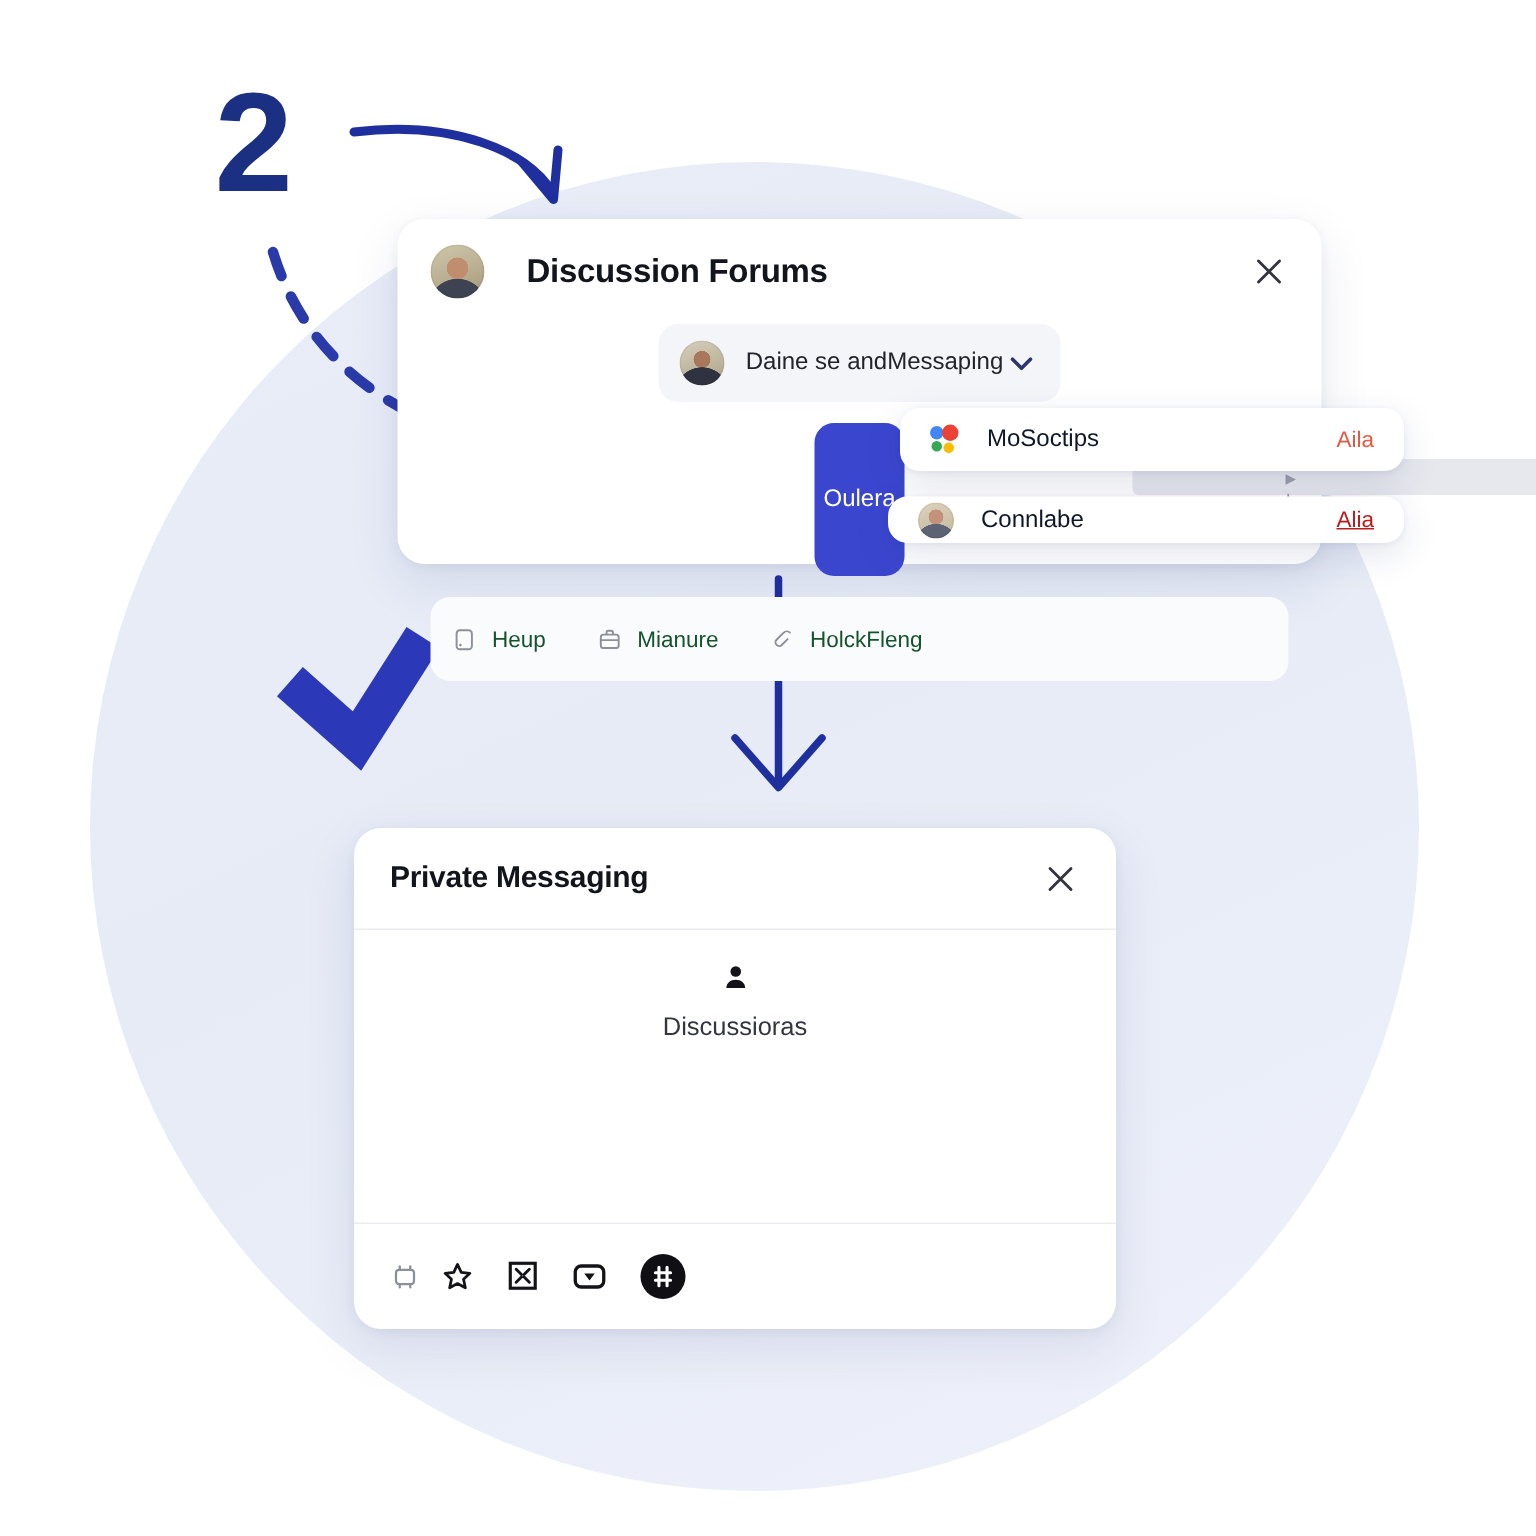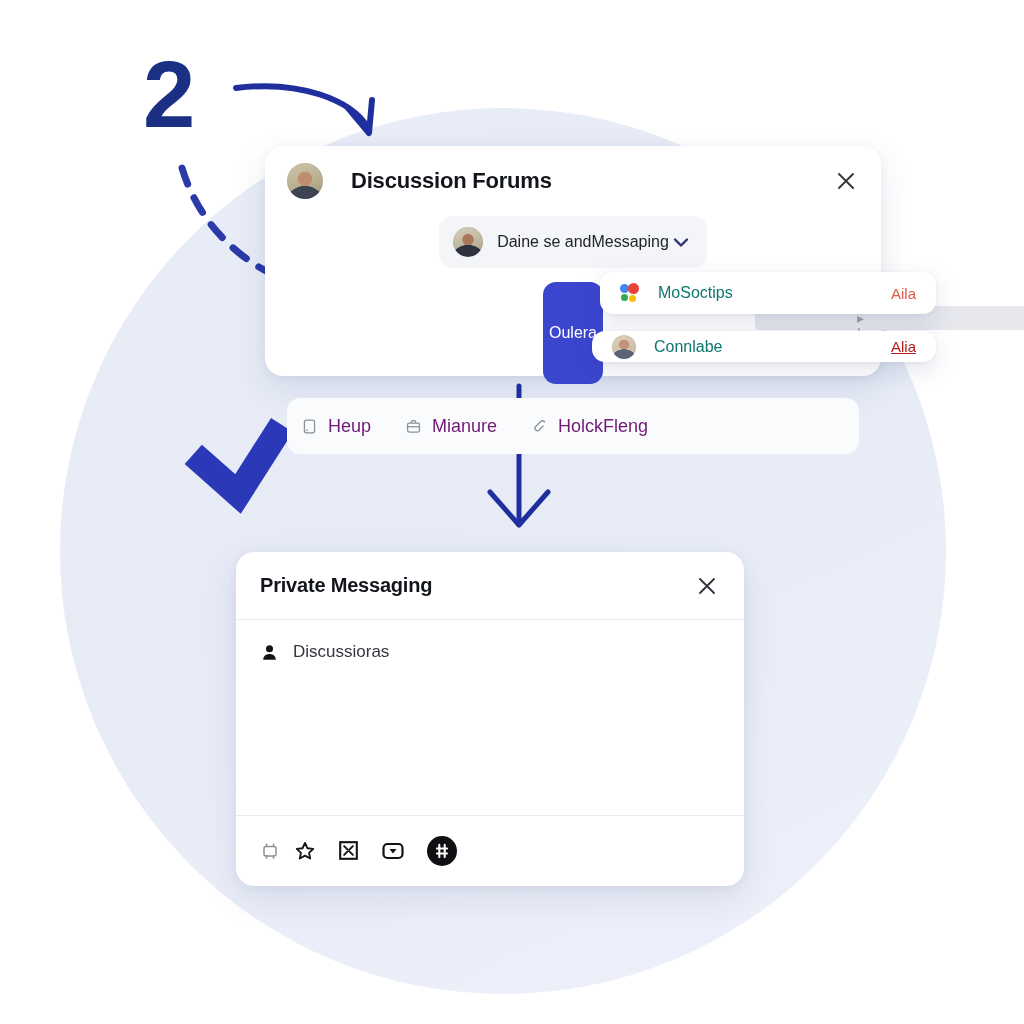--- a/index.html
+++ b/index.html
@@ -160,22 +160,22 @@
     display: flex;
     align-items: center;
     padding: 0 14px;
     box-sizing: border-box;
     gap: 34px;
   }
   .tool {
     display: flex;
     align-items: center;
     gap: 10px;
-    font-size: 18px;
-    color: #701a75;
+    font-size: 15px;
+    color: #14532d;
     cursor: pointer;
   }
 
   
   .ghost-strip {
     position: absolute;
     left: 490px;
     top: 160px;
     width: 330px;
     height: 24px;
@@ -211,21 +211,21 @@
   }
   #pill-connlabe {
     left: 592px;
     top: 331px;
     width: 344px;
     height: 31px;
   }
   .pill-label {
     margin-left: 18px;
     font-size: 16px;
-    color: #0f766e;
+    color: #0f172a;
   }
   .pill-status {
     margin-left: auto;
     font-size: 15px;
   }
   .status-red { color: #e05a46; }
   .status-green { color: #b91c1c; text-decoration: underline; }
 
   .dots-icon {
     width: 20px;
@@ -280,20 +280,21 @@
     height: 195px;
     padding: 22px 24px 0 24px;
     box-sizing: border-box;
   }
   .pm-contact {
     display: flex;
     align-items: center;
     gap: 14px;
     font-size: 17px;
     color: #33363f;
+    flex-direction: column;
   }
   .pm-footer {
     height: 70px;
     border-top: 1px solid #ececef;
     display: flex;
     align-items: center;
     padding: 0 24px;
     box-sizing: border-box;
     gap: 14px;
   }

